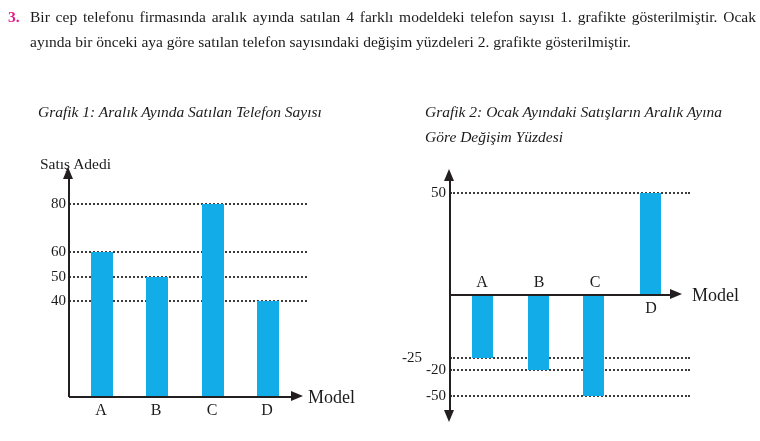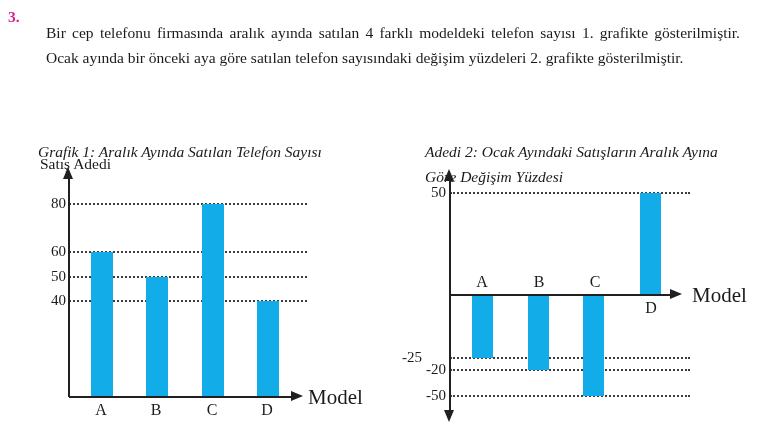--- a/index.html
+++ b/index.html
@@ -3,51 +3,51 @@
 <meta charset="utf-8">
 <style>
   html,body{margin:0;padding:0;background:#ffffff;}
   .canvas{
     position:relative;width:760px;height:441px;background:#ffffff;overflow:hidden;
     font-family:"Liberation Serif","DejaVu Serif",serif;color:#1b1b1b;
   }
   
   .question-row{position:absolute;left:8px;top:5px;width:748px;display:flex;}
   .q-num{flex:0 0 22px;font-size:15.5px;line-height:24.5px;font-weight:bold;}
-  .q-text{flex:1 1 auto;width:714px;font-size:15.5px;line-height:24.5px;text-align:justify;margin:16px;}
+  .q-text{flex:1 1 auto;width:714px;font-size:15.5px;line-height:24.5px;text-align:justify;margin:0;}
   
-  .chart-title{position:absolute;width:312px;font-style:italic;font-size:15.5px;line-height:25px;margin-top:40px;}
+  .chart-title{position:absolute;width:312px;font-style:italic;font-size:15.5px;line-height:25px;}
   .t1{left:38px;top:99px;}
   .t2{left:425px;top:99px;}
   
   .axis-label{position:absolute;font-size:15.5px;}
   .yl1{left:40px;top:155px;}
   .yl2{left:427px;top:155px;}
   
   .plot{position:absolute;left:0;top:0;width:760px;height:441px;pointer-events:none;}
   .gridline{position:absolute;height:0;border-top:2px dotted #3c3c3c;}
   .bar{position:absolute;}
   .axis-line{position:absolute;background:#231f20;}
   .tick-label{position:absolute;font-size:15px;text-align:right;line-height:15px;}
   .cat-label{position:absolute;font-size:16px;text-align:center;line-height:16px;}
-  .x-title{position:absolute;font-size:21px;line-height:16px;}
+  .x-title{position:absolute;font-size:18px;line-height:16px;}
   .arrow{position:absolute;width:0;height:0;}
 </style>
 </head>
 <body>
 
 <div class="canvas">
 
   <div class="question-row">
     <span class="q-num" style="color: rgb(229, 24, 140);">3.</span>
     <p class="q-text">Bir cep telefonu firmasında aralık ayında satılan 4 farklı modeldeki telefon sayısı 1. grafikte gösterilmiştir. Ocak ayında bir önceki aya göre satılan telefon sayısındaki değişim yüzdeleri 2. grafikte gösterilmiştir.</p>
   </div>
 
   <div class="chart-title t1">Grafik 1: Aralık Ayında Satılan Telefon Sayısı</div>
-  <div class="chart-title t2">Adedi 2: Ocak Ayındaki Satışların Aralık Ayına Göre Değişim Yüzdesi</div>
+  <div class="chart-title t2">Grafik 2: Ocak Ayındaki Satışların Aralık Ayına Göre Değişim Yüzdesi</div>
 
   <div class="axis-label yl1">Satış Adedi</div>
 
   <div id="plot1" class="plot">
       <div class="gridline" style="left: 69px; top: 203.2px; width: 238px;"></div>
       <div class="tick-label" style="left: 26px; top: 196.2px; width: 40px;">80</div>
       <div class="gridline" style="left: 69px; top: 251.4px; width: 238px;"></div>
       <div class="tick-label" style="left: 26px; top: 244.4px; width: 40px;">60</div>
       <div class="gridline" style="left: 69px; top: 275.5px; width: 238px;"></div>
       <div class="tick-label" style="left: 26px; top: 268.5px; width: 40px;">50</div>

